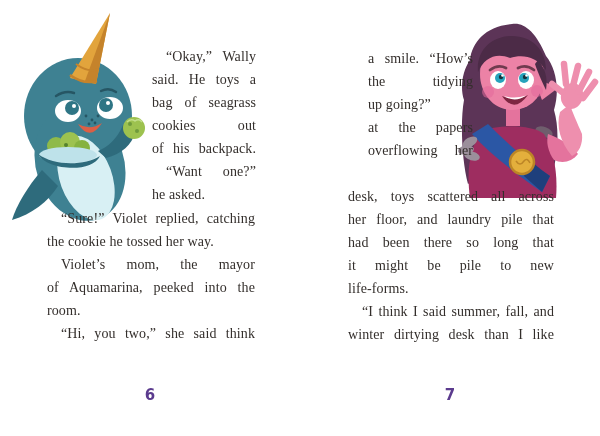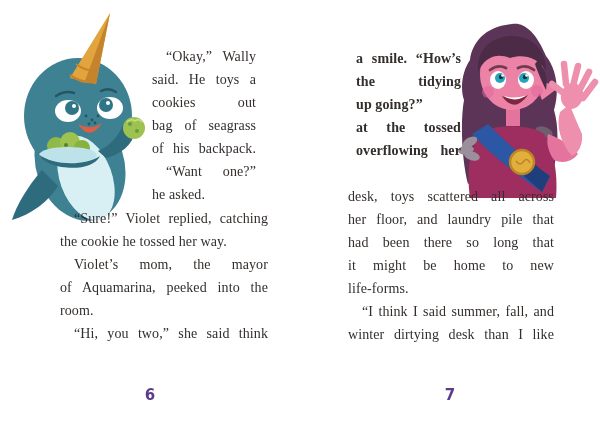--- a/index.html
+++ b/index.html
@@ -3,22 +3,22 @@
 <meta charset="utf-8">
 <style>
   html,body{margin:0;padding:0;background:#ffffff;}
   .spread{position:relative;width:600px;height:436px;background:#ffffff;overflow:hidden;
           font-family:"Liberation Serif",serif;color:#332E2B;}
   .col{position:absolute;}
   .ln{font-size:14px;line-height:23px;text-align:justify;letter-spacing:.1px;white-space:normal;}
   .ln.j{text-align-last:justify;}
   .ln.ind{text-indent:14px;}
   #col-nl{left:152px;top:45px;width:104px;}
-  #col-fl{left:60px;top:207px;width:208px;}
-  #col-nr{left:356px;top:47px;width:105px;font-weight:bold;}
+  #col-fl{left:47px;top:207px;width:208px;}
+  #col-nr{left:368px;top:47px;width:105px;}
   #col-fr{left:348px;top:185px;width:206px;}
   .pgnum{position:absolute;top:386px;width:300px;text-align:center;
          font-family:"DejaVu Sans",sans-serif;font-weight:bold;font-size:15px;color:#5B3B8E;}
   #pg-l{left:0;}
   #pg-r{left:300px;}
   .illo{position:absolute;}
   #illo-narwhal{left:6px;top:12px;width:150px;height:212px;}
   #illo-mayor{left:452px;top:22px;width:148px;height:176px;}
 </style>
 </head>
@@ -79,22 +79,22 @@
         <circle cx="72" cy="138" r="2" fill="#55822E"></circle>
         <circle cx="49" cy="138" r="2" fill="#55822E"></circle>
         <ellipse cx="62" cy="143" rx="29" ry="8" fill="#BEE2EA"></ellipse>
         <path d="M32,142 C40,158 86,162 94,144 C78,154 48,154 32,142 Z" fill="#2E6B7C"></path>
       </g>
     </svg>
 
     <div class="col" id="col-nl">
       <div class="ln j ind">“Okay,” Wally</div>
       <div class="ln j">said. He toys a</div>
+      <div class="ln j">bag of seagrass</div>
       <div class="ln j">cookies out</div>
-      <div class="ln j">bag of seagrass</div>
       <div class="ln j">of his backpack.</div>
       <div class="ln j ind">“Want one?”</div>
       <div class="ln">he asked.</div>
     </div>
 
     <div class="col" id="col-fl">
       <div class="ln j ind">“Sure!” Violet replied, catching</div>
       <div class="ln">the cookie he tossed her way.</div>
       <div class="ln j ind">Violet’s mom, the mayor</div>
       <div class="ln j">of Aquamarina, peeked into the</div>
@@ -160,29 +160,29 @@
           <path d="M131,76 L143,60"></path>
           <path d="M110,70 L100,62"></path>
         </g>
       </g>
     </svg>
 
     <div class="col" id="col-nr">
       <div class="ln j">a smile. “How’s</div>
       <div class="ln j">the tidying</div>
       <div class="ln">up going?”</div>
-      <div class="ln j">at the tossed</div>
+      <div class="ln j">at the papers</div>
       <div class="ln j">overflowing her</div>
     </div>
 
     <div class="col" id="col-fr">
       <div class="ln j">desk, toys scattered all across</div>
       <div class="ln j">her floor, and laundry pile that</div>
       <div class="ln j">had been there so long that</div>
-      <div class="ln j">it might be home to new</div>
+      <div class="ln j">it might be pile to new</div>
       <div class="ln">life-forms.</div>
       <div class="ln j ind">“I think I said summer, fall, and</div>
       <div class="ln j">winter dirtying desk than I like</div>
     </div>
 
     <div class="pgnum" id="pg-r">7</div>
   </div>
 
 </div>
 

